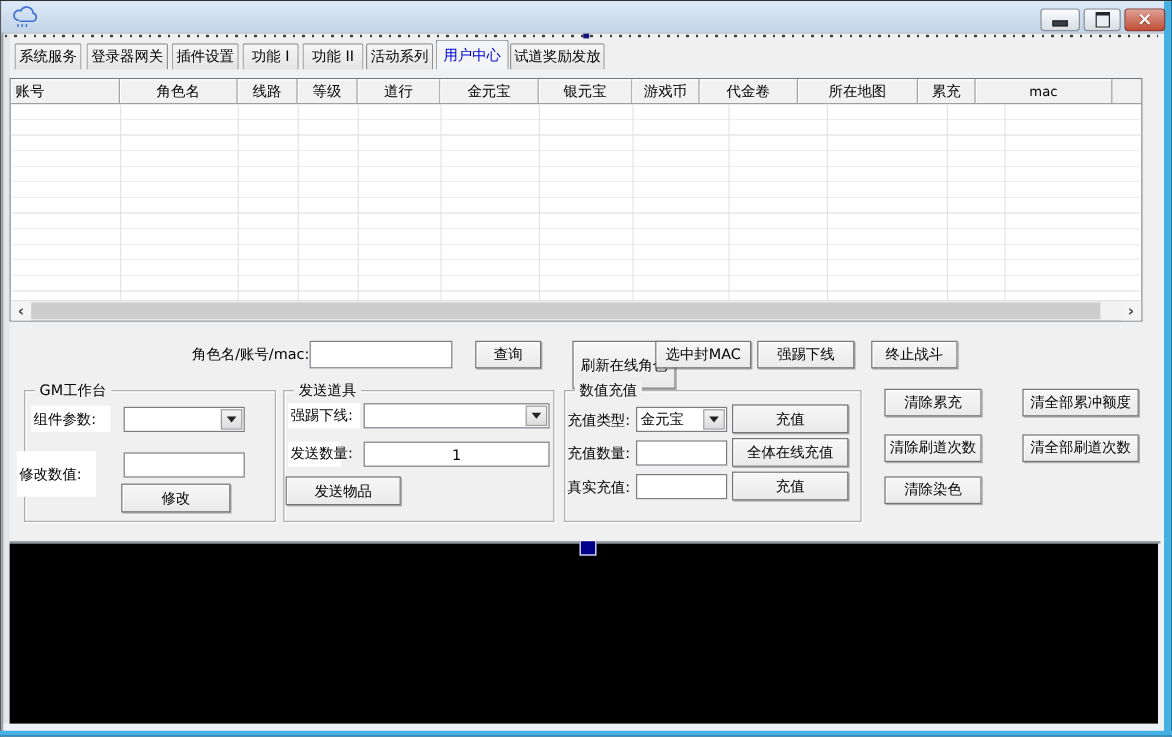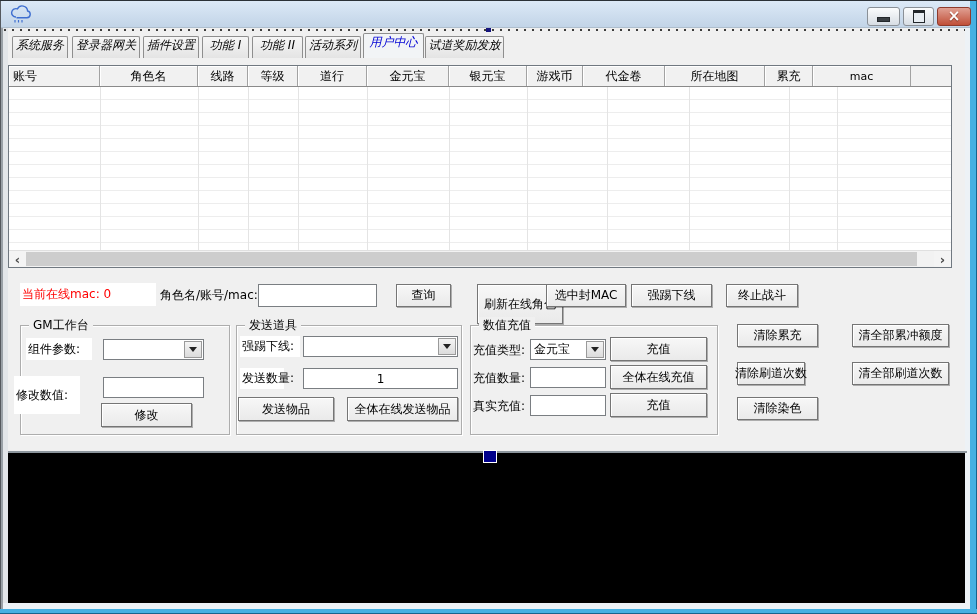--- a/index.html
+++ b/index.html
@@ -31,21 +31,21 @@
   .glyph-x{color:#fff;font-weight:bold;font-size:15px;line-height:15px;text-shadow:0 1px 1px #7c2d1f;}
 
   
   .dotline{left:4px;top:29px;width:961px;height:2px;
            background:repeating-linear-gradient(to right,#3c3c3c 0 2px,transparent 2px 8px);}
   .dotaccent{left:486px;top:28px;width:5px;height:4px;background:#15157e;}
 
   
   .tab{top:36px;height:22px;background:linear-gradient(#f6f6f6,#e4e4e4);
        border:1px solid #8e8e8e;border-bottom:none;border-radius:2px 2px 0 0;
-       display:flex;justify-content:center;font-style:italic;}
+       display:flex;align-items:center;justify-content:center;}
   .tab.sel{top:33px;height:25px;background:#f2f4f6;color:#0000d4;z-index:2;}
 
   
   .listview{left:8px;top:65px;width:944px;height:203px;background:#fff;border:1px solid #707880;}
   .lv-header{position:absolute;left:0;top:0;width:942px;height:20px;display:flex;background:#f1f1f1;
              border-bottom:1px solid #8a8a8a;}
   .hcell{box-sizing:border-box;border-right:1px solid #a2a2a2;box-shadow:inset 1px 1px 0 #fff;
          display:flex;align-items:center;justify-content:center;height:20px;overflow:hidden;white-space:nowrap;}
   .hcell.first{justify-content:flex-start;padding-left:4px;}
   .hcell.mono{font-size:11px;}
@@ -148,21 +148,21 @@
       <div class="hcell" style="width:98px">角色名</div>
       <div class="hcell" style="width:50px">线路</div>
       <div class="hcell" style="width:50px">等级</div>
       <div class="hcell" style="width:69px">道行</div>
       <div class="hcell" style="width:82px">金元宝</div>
       <div class="hcell" style="width:78px">银元宝</div>
       <div class="hcell" style="width:56px">游戏币</div>
       <div class="hcell" style="width:82px">代金卷</div>
       <div class="hcell" style="width:100px">所在地图</div>
       <div class="hcell" style="width:48px">累充</div>
-      <div class="hcell mono" style="width:98px">mac</div>
+      <div class="hcell mono" style="width:114px">mac</div>
     </div>
     <div class="lv-body">
       <div class="vline" style="left:91px"></div>
       <div class="vline" style="left:189px"></div>
       <div class="vline" style="left:239px"></div>
       <div class="vline" style="left:289px"></div>
       <div class="vline" style="left:358px"></div>
       <div class="vline" style="left:440px"></div>
       <div class="vline" style="left:518px"></div>
       <div class="vline" style="left:598px"></div>
@@ -170,21 +170,20 @@
       <div class="vline" style="left:780px"></div>
       <div class="vline" style="left:828px"></div>
     </div>
     <div class="lv-hscroll">
       <div class="sb-btn" style="left:0">‹</div>
       <div class="sb-thumb"></div>
       <div class="sb-btn" style="right:0">›</div>
     </div>
   </div>
 
-  <div class="abs whitelabel red" style="left:20px;top:283px;width:136px;height:23px">当前在线mac: 0</div>
   <div class="abs lbl" style="left:160px;top:284px;height:23px">角色名/账号/mac:</div>
   <input class="abs txt" style="left: 258px; top: 284px; width: 119px; height: 23px;" value="">
   <div class="abs btn" style="left:396px;top:284px;width:55px;height:23px">查询</div>
   <div class="abs btn" style="left:477px;top:284px;width:86px;height:40px">刷新在线角色</div>
   <div class="abs btn" style="left:546px;top:284px;width:80px;height:23px">选中封MAC</div>
   <div class="abs btn" style="left:631px;top:284px;width:81px;height:23px">强踢下线</div>
   <div class="abs btn" style="left:726px;top:284px;width:72px;height:23px">终止战斗</div>
 
   <div class="abs group" style="left:20px;top:325px;width:210px;height:110px">
     <div class="gtitle">GM工作台</div>
@@ -206,21 +205,20 @@
   <div class="abs whitelabel" style="left:240px;top:336px;width:60px;height:21px">强踢下线:</div>
   <div class="abs combo" style="left:303px;top:336px;width:155px;height:21px">
     <span class="val"></span>
     <span class="dd">
         <span class="tri"></span>
       </span>
   </div>
   <div class="abs whitelabel" style="left:240px;top:368px;width:44px;height:21px">发送数量:</div>
   <input class="abs txt center" style="left: 303px; top: 368px; width: 155px; height: 21px;" value="1">
   <div class="abs btn" style="left:238px;top:397px;width:96px;height:24px">发送物品</div>
-  <div class="abs btn" style="left:347px;top:397px;width:111px;height:24px">全体在线发送物品</div>
 
   <div class="abs group" style="left:470px;top:325px;width:248px;height:110px">
     <div class="gtitle">数值充值</div>
   </div>
   <div class="abs lbl" style="left:473px;top:340px;height:20px">充值类型:</div>
   <div class="abs combo" style="left:530px;top:339px;width:76px;height:21px">
     <span class="val">金元宝</span>
     <span class="dd">
         <span class="tri"></span>
       </span>
@@ -228,21 +226,21 @@
   <div class="abs btn" style="left:610px;top:337px;width:97px;height:24px">充值</div>
   <div class="abs lbl" style="left:473px;top:368px;height:20px">充值数量:</div>
   <input class="abs txt" style="left: 530px; top: 367px; width: 76px; height: 21px;">
   <div class="abs btn" style="left:610px;top:365px;width:97px;height:24px">全体在线充值</div>
   <div class="abs lbl" style="left:473px;top:396px;height:20px">真实充值:</div>
   <input class="abs txt" style="left: 530px; top: 395px; width: 76px; height: 21px;">
   <div class="abs btn" style="left:610px;top:393px;width:97px;height:24px">充值</div>
 
   <div class="abs btn" style="left:737px;top:324px;width:81px;height:23px">清除累充</div>
   <div class="abs btn" style="left:852px;top:324px;width:97px;height:23px">清全部累冲额度</div>
-  <div class="abs btn" style="left:737px;top:362px;width:68px;height:23px">清除刷道次数</div>
+  <div class="abs btn" style="left:737px;top:362px;width:81px;height:23px">清除刷道次数</div>
   <div class="abs btn" style="left:852px;top:362px;width:97px;height:23px">清全部刷道次数</div>
   <div class="abs btn" style="left:737px;top:397px;width:81px;height:23px">清除染色</div>
 
   <div class="abs console-top"></div>
   <div class="abs console"></div>
   <div class="abs handle"></div>
 
 </div>
 
 </body></html>

